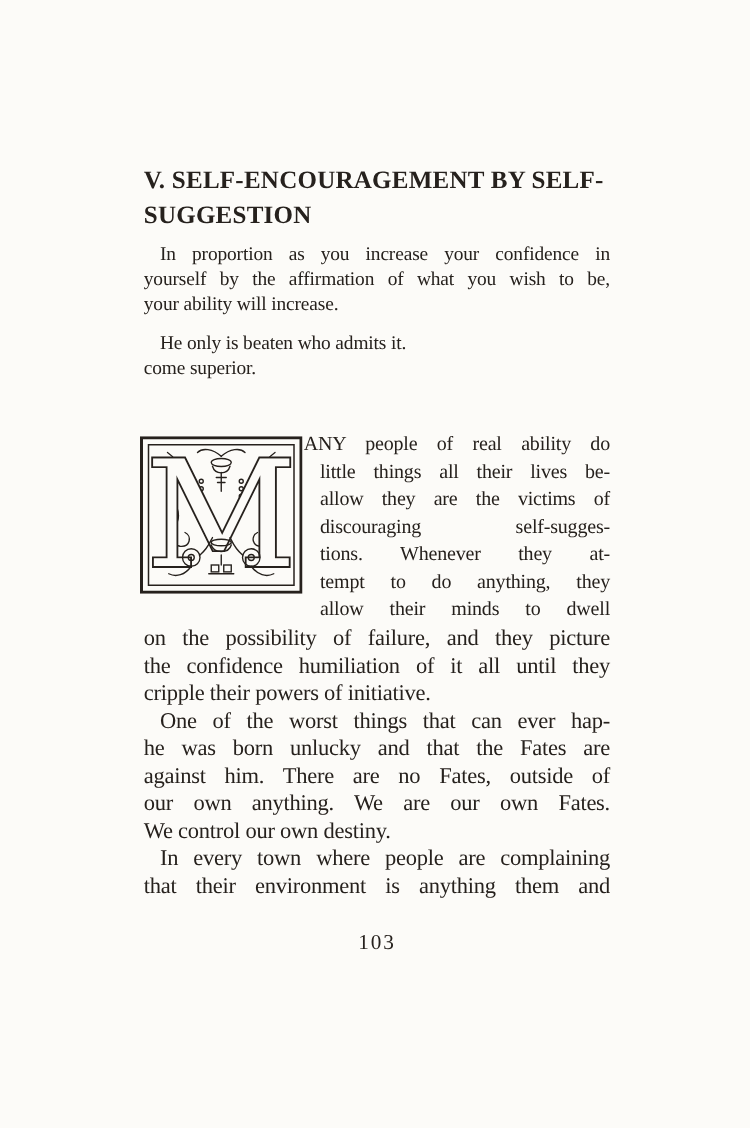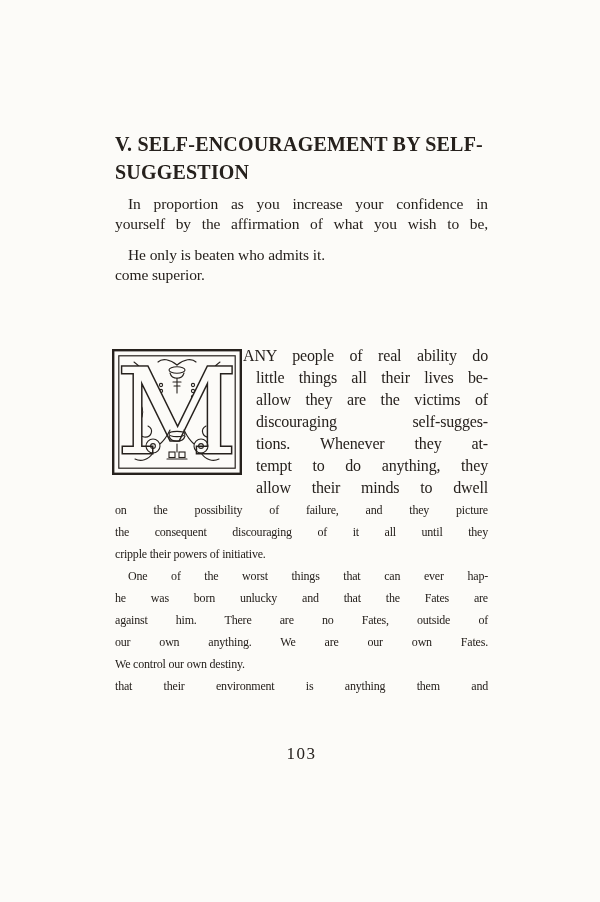--- a/index.html
+++ b/index.html
@@ -24,21 +24,21 @@
     font-size:15.5px;line-height:20px;letter-spacing:-0.1px;
   }
   
   .beside{
     position:absolute;left:256px;top:345px;width:232px;
     font-size:16px;line-height:22px;letter-spacing:-0.15px;
   }
   
   .fullcol{
     position:absolute;left:115px;top:499px;width:373px;
-    font-size:12px;line-height:22px;letter-spacing:-0.2px;
+    font-size:18px;line-height:22px;letter-spacing:-0.2px;
   }
   .line{text-align:justify;text-align-last:justify;}
   .line.e{text-align-last:left;}     
   .line.i{padding-left:13px;}        
   .line.g{margin-top:11px;}          
   .line.out{margin-left:-13px;}      
   
   .dropcap{position:absolute;left:112px;top:349px;width:130px;height:126px;}
   
   .pagenum{
@@ -52,20 +52,21 @@
 <div class="sheet">
 
   <div class="heading">
       <div class="hline">V. SELF-ENCOURAGEMENT BY SELF-</div>
       <div class="hline">SUGGESTION</div>
     </div>
 
   <div class="epigraph">
       <div class="line i">In proportion as you increase your confidence in</div>
       <div class="line">yourself by the affirmation of what you wish to be,</div>
+      <div class="line e">your ability will increase.</div>
       <div class="line i e g">He only is beaten who admits it.</div>
       <div class="line e">come superior.</div>
     </div>
 
   <div class="dropcap">
     <svg viewBox="0 0 130 126" width="130" height="126">
       <rect x="1.2" y="1.2" width="127.6" height="123.6" fill="#fcfbf8" stroke="#26211d" stroke-width="2.4"></rect>
       <rect x="6.8" y="6.8" width="116.4" height="112.4" fill="none" stroke="#26211d" stroke-width="1.2"></rect>
 
       <g stroke="#26211d" fill="none" stroke-width="1.1" stroke-linecap="round">
@@ -120,25 +121,26 @@
       <div class="line">little things all their lives be-</div>
       <div class="line">allow they are the victims of</div>
       <div class="line">discouraging self-sugges-</div>
       <div class="line">tions. Whenever they at-</div>
       <div class="line">tempt to do anything, they</div>
       <div class="line">allow their minds to dwell</div>
     </div>
 
   <div class="fullcol">
       <div class="line">on the possibility of failure, and they picture</div>
-      <div class="line">the consequent discouraging of it all until they</div>
+      <div class="line">the confidence humiliation of it all until they</div>
       <div class="line e">cripple their powers of initiative.</div>
       <div class="line i">One of the worst things that can ever hap-</div>
       <div class="line">he was born unlucky and that the Fates are</div>
       <div class="line">against him. There are no Fates, outside of</div>
       <div class="line">our own anything. We are our own Fates.</div>
       <div class="line e">We control our own destiny.</div>
+      <div class="line i">In every town where people are complaining</div>
       <div class="line">that their environment is anything them and</div>
     </div>
 
   <div class="pagenum">103</div>
 
 </div>
 
 </body></html>

